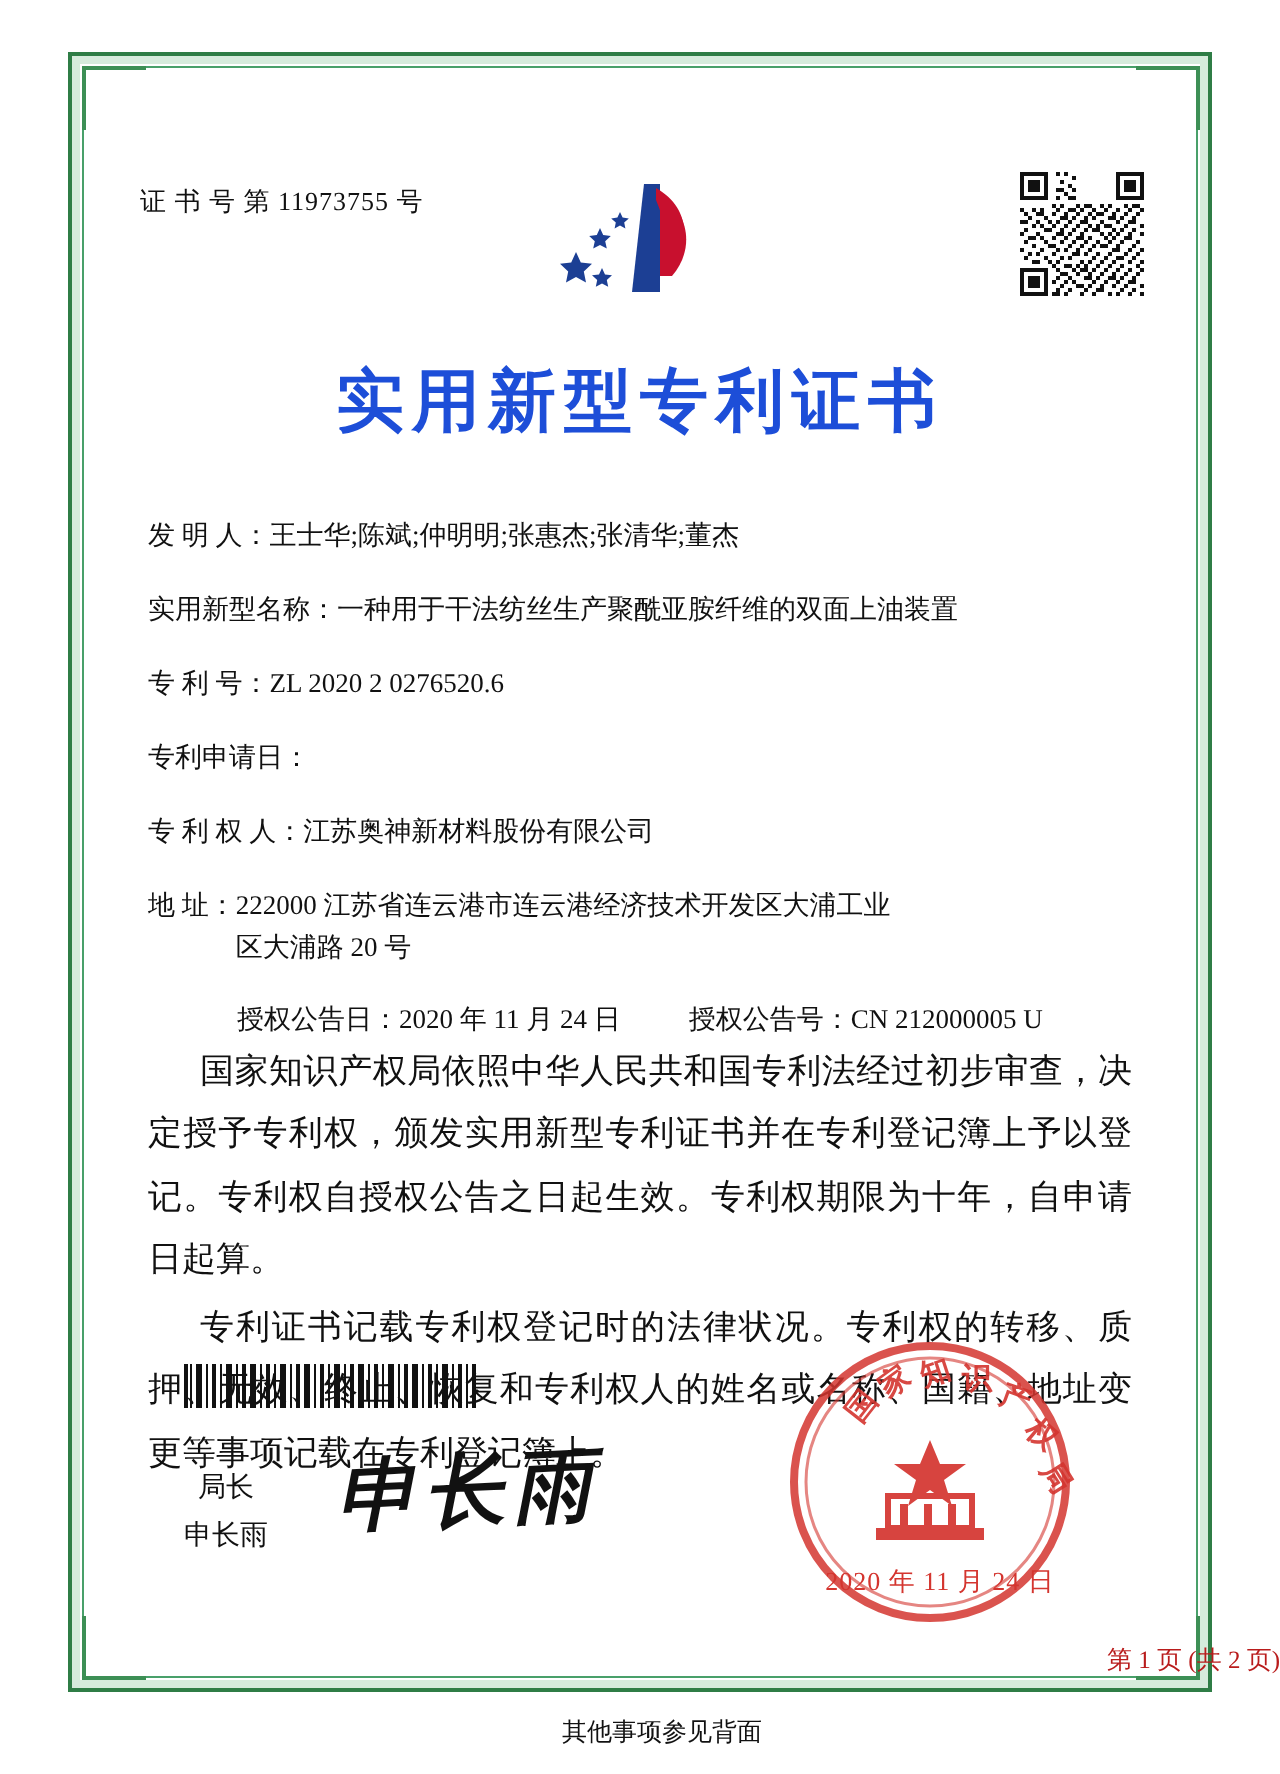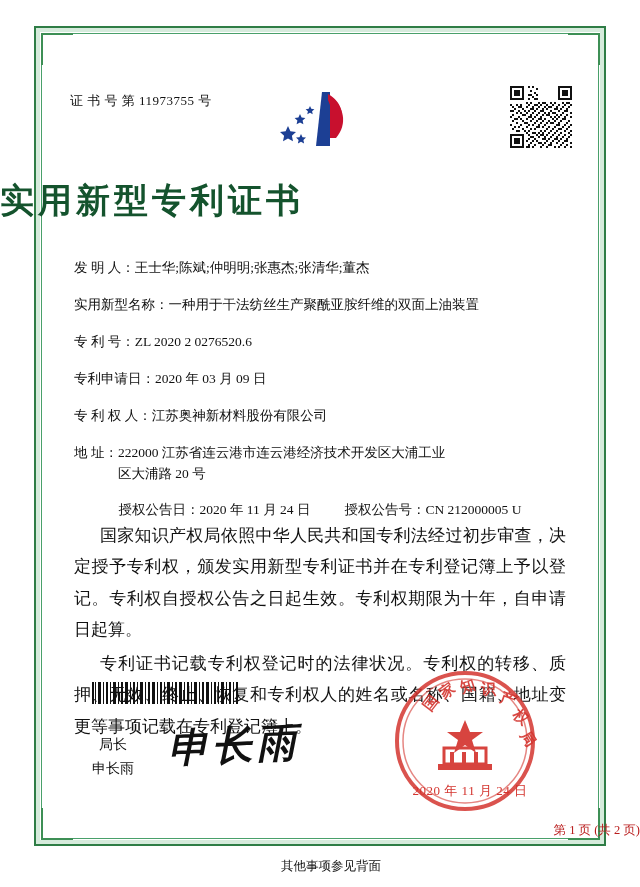--- a/index.html
+++ b/index.html
@@ -80,25 +80,25 @@
     position: absolute;
     left: 270px; top: 86px;
     width: 100px; height: 76px;
   }
 
   
   .title {
     position: absolute;
     left: 0; top: 178px;
     width: 640px;
-    text-align: left;
+    text-align: center;
     font-size: 34px;
     font-weight: bold;
     letter-spacing: 4px;
-    color: #14532d;
+    color: #1d4ed8;
     font-family: Liberation Serif, serif;
   }
 
   
   .fields {
     position: absolute;
     left: 74px; top: 258px;
     width: 492px;
   }
   .row {
@@ -463,21 +463,20 @@
     <div class="row">
       <span class="label">实用新型名称：</span>
       <span class="value">一种用于干法纺丝生产聚酰亚胺纤维的双面上油装置</span>
     </div>
     <div class="row">
       <span class="label">专 利 号：</span>
       <span class="value">ZL 2020 2 0276520.6</span>
     </div>
     <div class="row">
       <span class="label">专利申请日：</span>
-      <span class="value">2020 年 03 月 09 日</span>
     </div>
     <div class="row">
       <span class="label">专 利 权 人：</span>
       <span class="value">江苏奥神新材料股份有限公司</span>
     </div>
     <div class="row">
       <span class="label">地 址：</span>
       <span class="value">
         <span class="sub">222000 江苏省连云港市连云港经济技术开发区大浦工业</span>
         <span class="sub">区大浦路 20 号</span>

